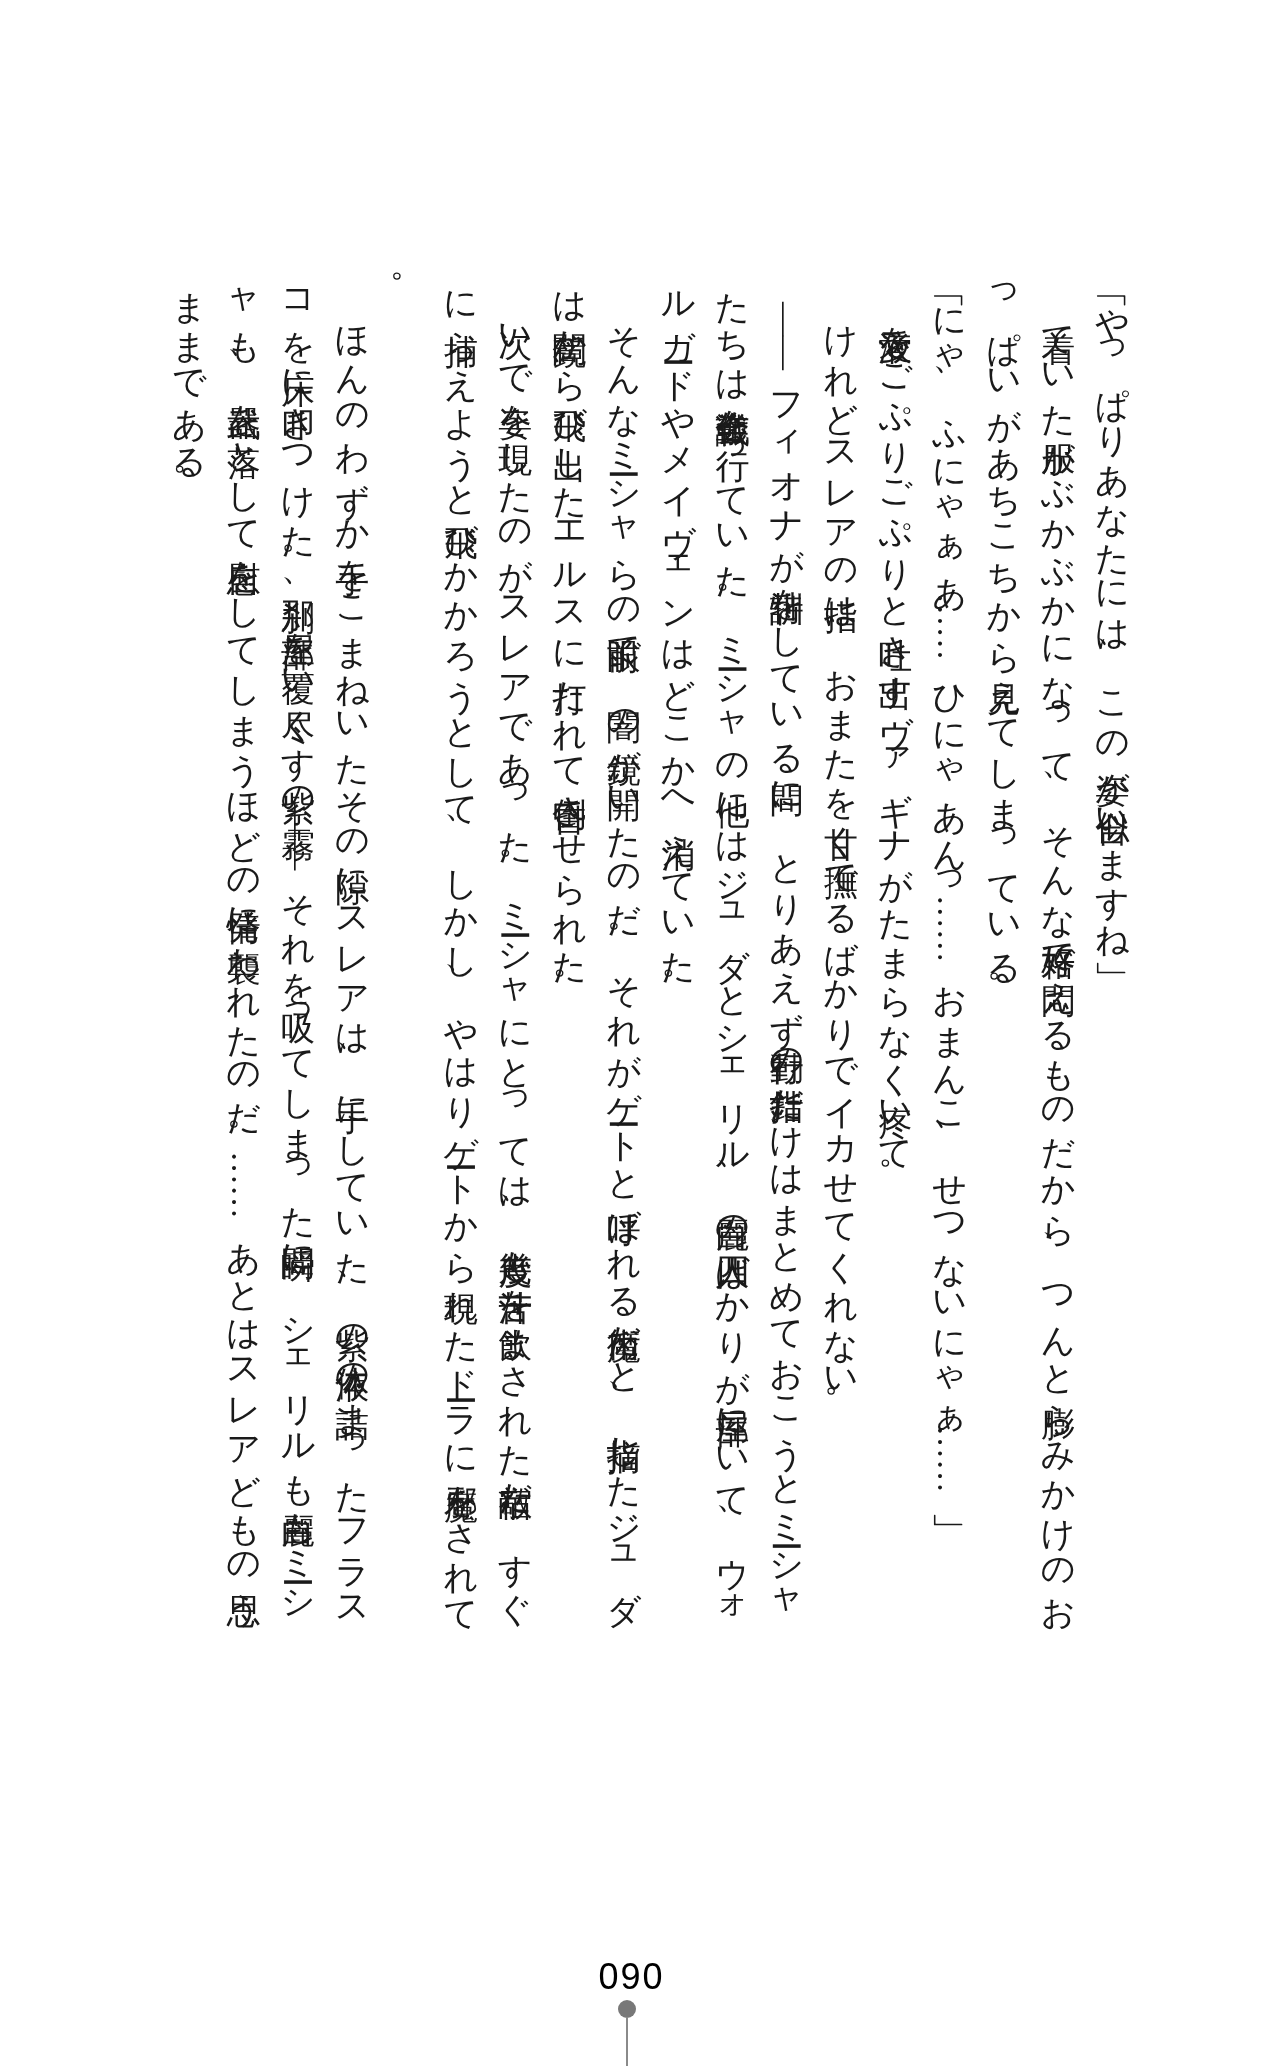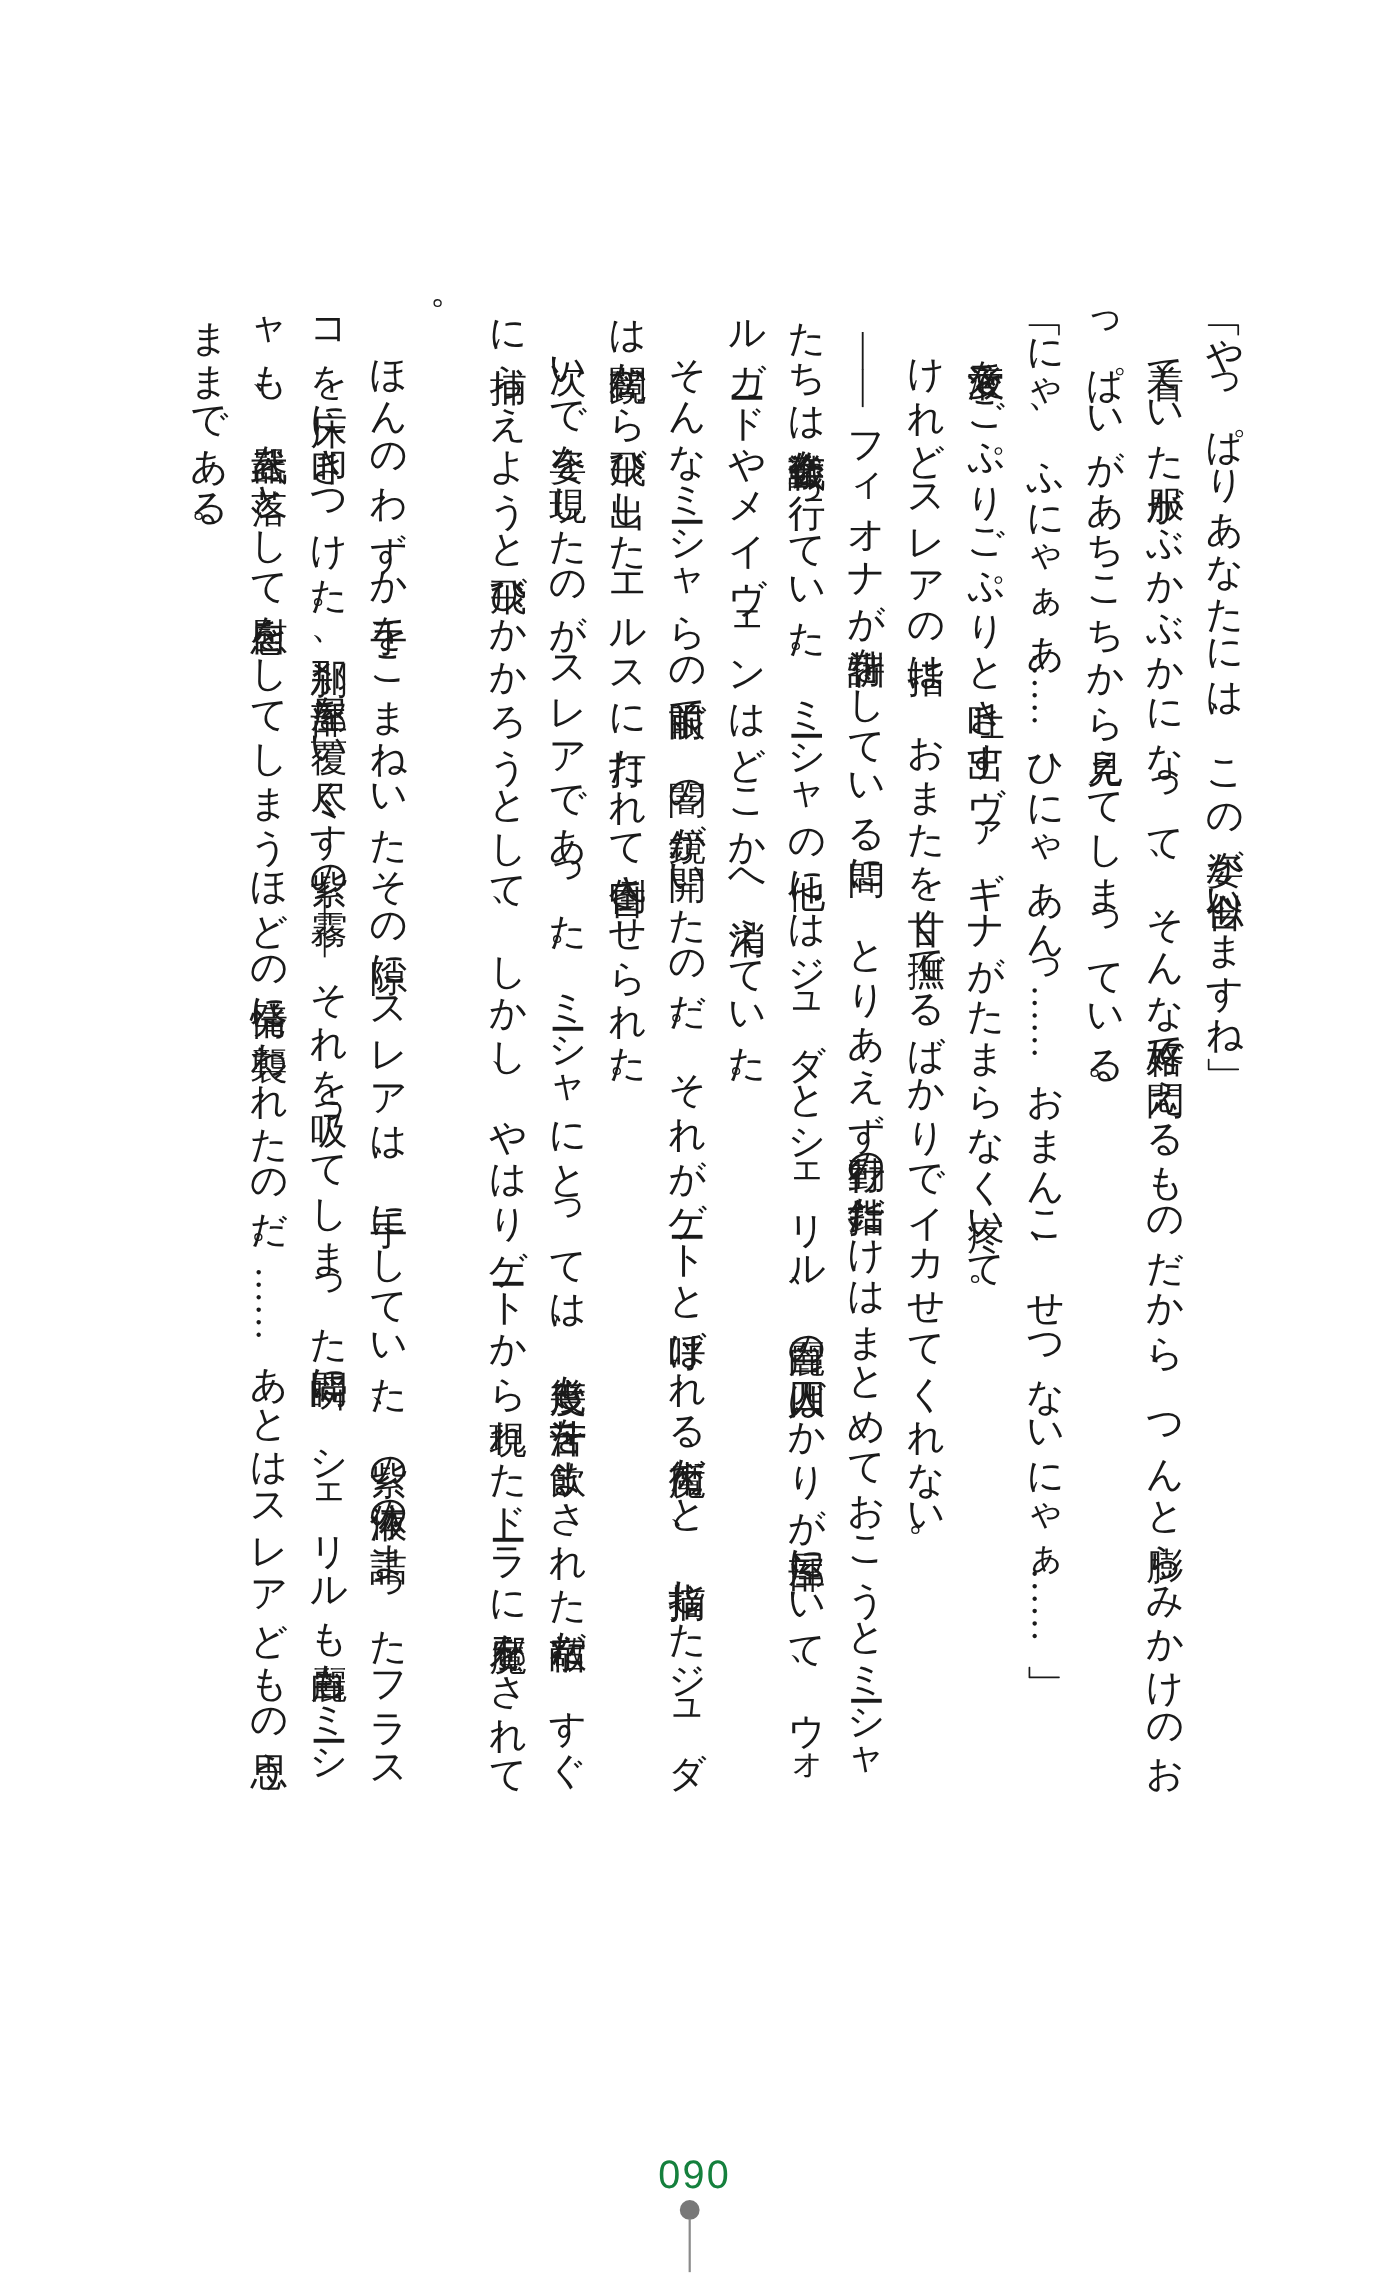--- a/index.html
+++ b/index.html
@@ -43,21 +43,21 @@
   .page-number {
     position: absolute;
     top: 1956px;
     left: 0;
     width: 100%;
     text-align: center;
     font-family: "Liberation Sans", sans-serif;
     font-weight: 300;
     font-size: 36px;
     letter-spacing: 2px;
-    color: #15803d;
+    color: #000000;
   }
   .footer-dot {
     position: absolute;
     top: 2000px;
     left: 618px;
     width: 18px;
     height: 18px;
     border-radius: 50%;
     background: #787878;
   }

